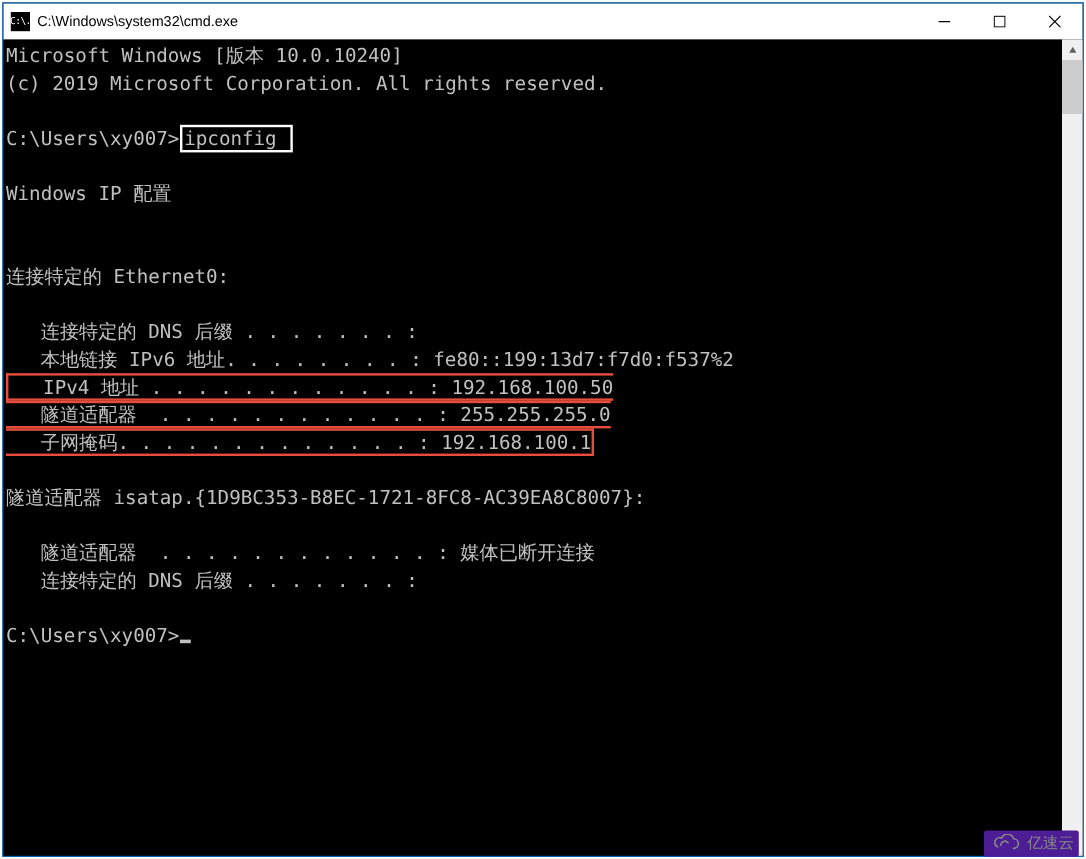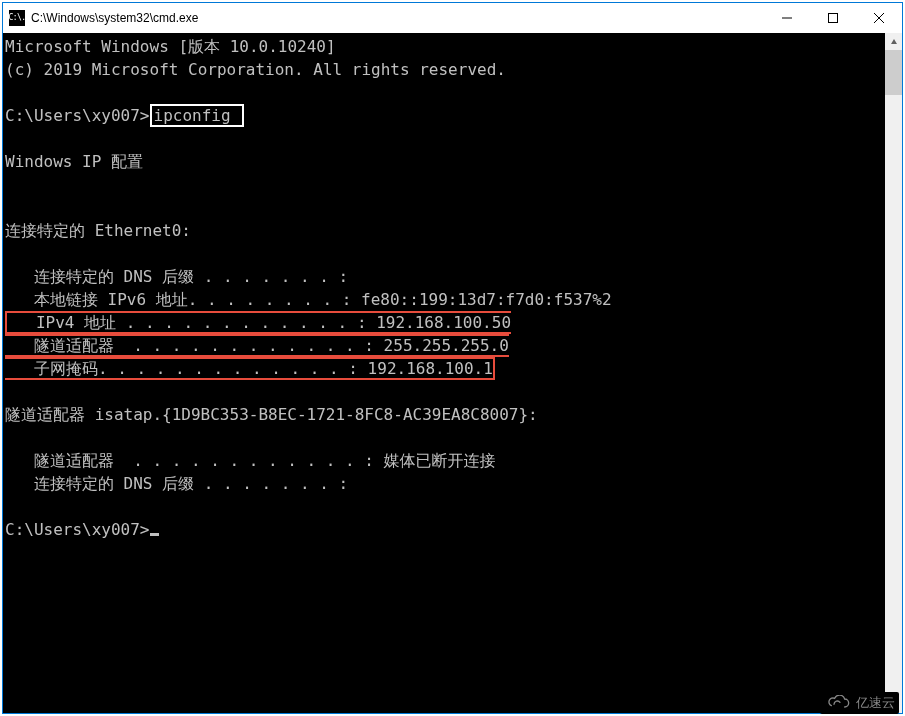--- a/index.html
+++ b/index.html
@@ -77,21 +77,21 @@
   .watermark {
     position: absolute;
     right: 6px;
     bottom: 2px;
     display: flex;
     align-items: center;
     gap: 4px;
     color: #888;
     font-family: "Microsoft YaHei", sans-serif;
     font-size: 13px;
-    background: #000000;
+    background: #4c1d95;
     padding: 2px 4px;
     border-radius: 2px;
   }
   .watermark svg { width: 28px; height: 16px; }
   .scrollbar {
     position: absolute;
     right: 0; top: 30px; bottom: 0;
     width: 17px;
     background: #f0f0f0;
     display: flex; flex-direction: column;

